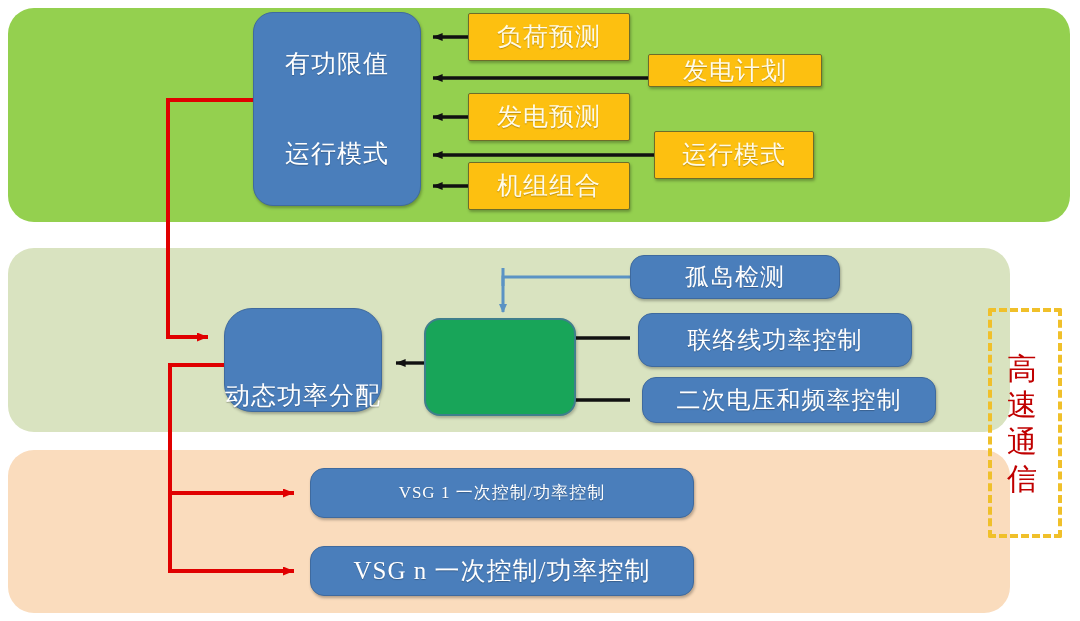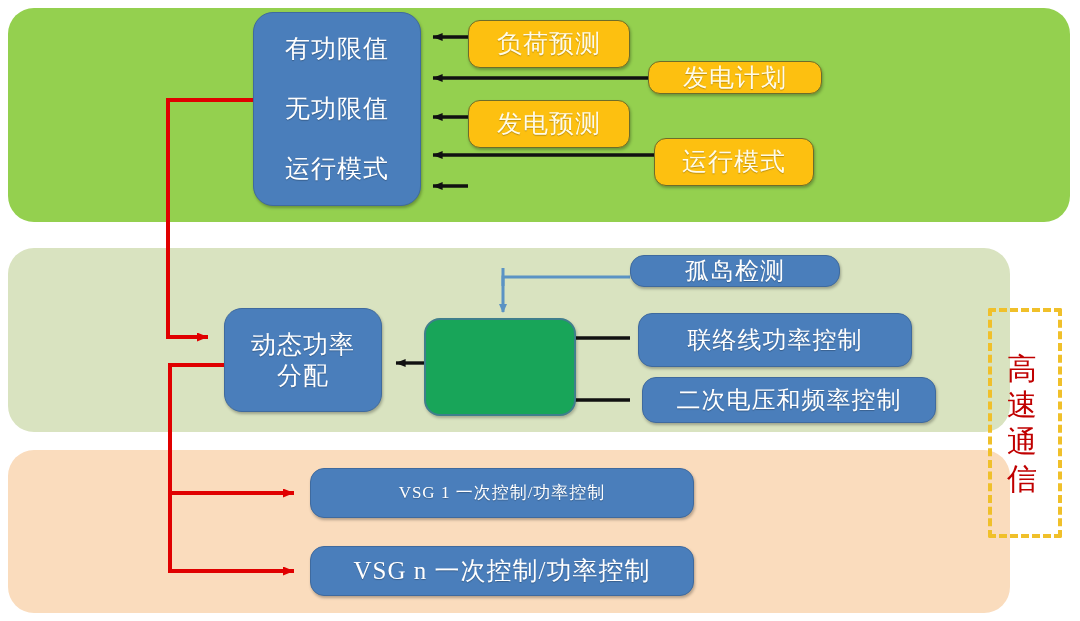--- a/index.html
+++ b/index.html
@@ -40,24 +40,23 @@
   }
   .node-blue {
     background: #4a7ebb;
     border: 1.5px solid #3f6a9e;
     border-radius: 14px;
     box-shadow: 1px 2px 3px rgba(0,0,0,0.28);
   }
   .node-orange {
     background: #fdc010;
     border: 1.5px solid #6d6d2a;
-    border-radius: 12px;
+    border-radius: 2px;
     box-shadow: 1px 2px 3px rgba(0,0,0,0.28);
     color: #fffbe8;
-    margin-top: 7px;
   }
 
   
   .hub-top {
     left: 253px; top: 12px; width: 168px; height: 194px;
     border-radius: 20px;
     flex-direction: column;
     justify-content: space-around;
     font-size: 25px;
     padding: 6px 0;
@@ -66,34 +65,34 @@
 
   .n-load-forecast  { left: 468px; top: 13px;  width: 162px; height: 48px; font-size: 25px; }
   .n-gen-plan       { left: 648px; top: 54px;  width: 174px; height: 33px; font-size: 25px; }
   .n-gen-forecast   { left: 468px; top: 93px;  width: 162px; height: 48px; font-size: 25px; }
   .n-op-mode-y      { left: 654px; top: 131px; width: 160px; height: 48px; font-size: 25px; }
   .n-unit-commit    { left: 468px; top: 162px; width: 162px; height: 48px; font-size: 25px; }
 
   
   .n-dyn-alloc {
     left: 224px; top: 308px; width: 158px; height: 104px;
-    font-size: 25px; flex-direction: column; border-radius: 18px;
+    font-size: 25px; flex-direction: row; border-radius: 28px; align-items: flex-end;
   }
   .n-dyn-alloc span { display: block; }
 
   .switch-box {
     position: absolute;
     left: 424px; top: 318px; width: 148px; height: 94px;
     background: #18a559;
     border: 2px solid #3f7f8c;
     border-radius: 16px;
     box-shadow: 1px 2px 3px rgba(0,0,0,0.25);
   }
 
-  .n-island      { left: 630px; top: 255px; width: 210px; height: 32px; font-size: 24px; }
+  .n-island      { left: 630px; top: 255px; width: 210px; height: 44px; font-size: 24px; }
   .n-tieline     { left: 630px; top: 313px; width: 274px; height: 54px; font-size: 24px; margin-left: 8px; }
   .n-secondary   { left: 630px; top: 377px; width: 294px; height: 46px; font-size: 24px; margin-left: 12px; }
 
   
   .n-vsg1 { left: 310px; top: 468px; width: 384px; height: 50px; font-size: 17px; }
   .n-vsgn { left: 310px; top: 546px; width: 384px; height: 50px; font-size: 25px; }
 
   
   .comm-box {
     position: absolute;
@@ -174,28 +173,28 @@
 
     <g stroke="#e00000" stroke-width="4" fill="none">
       <path d="M253,100 L168,100 L168,337 L208,337" marker-end="url(#arrR)"></path>
       <path d="M224,365 L170,365 L170,493 L294,493" marker-end="url(#arrR)"></path>
       <path d="M170,493 L170,571 L294,571" marker-end="url(#arrR)"></path>
     </g>
   </svg>
 
   <div class="node node-blue hub-top">
     <span class="hub-line">有功限值</span>
-    <span class="hub-line">无功限值</span>
     <span class="hub-line">运行模式</span>
   </div>
 
   <div class="node node-orange n-load-forecast">负荷预测</div>
   <div class="node node-orange n-gen-plan">发电计划</div>
   <div class="node node-orange n-gen-forecast">发电预测</div>
   <div class="node node-orange n-op-mode-y">运行模式</div>
+  <div class="node node-orange n-unit-commit">机组组合</div>
 
   <div class="node node-blue n-dyn-alloc">
     <span>动态功率</span>
     <span>分配</span>
   </div>
 
   <div class="switch-box"></div>
 
   <div class="node node-blue n-island">孤岛检测</div>
   <div class="node node-blue n-tieline">联络线功率控制</div>

